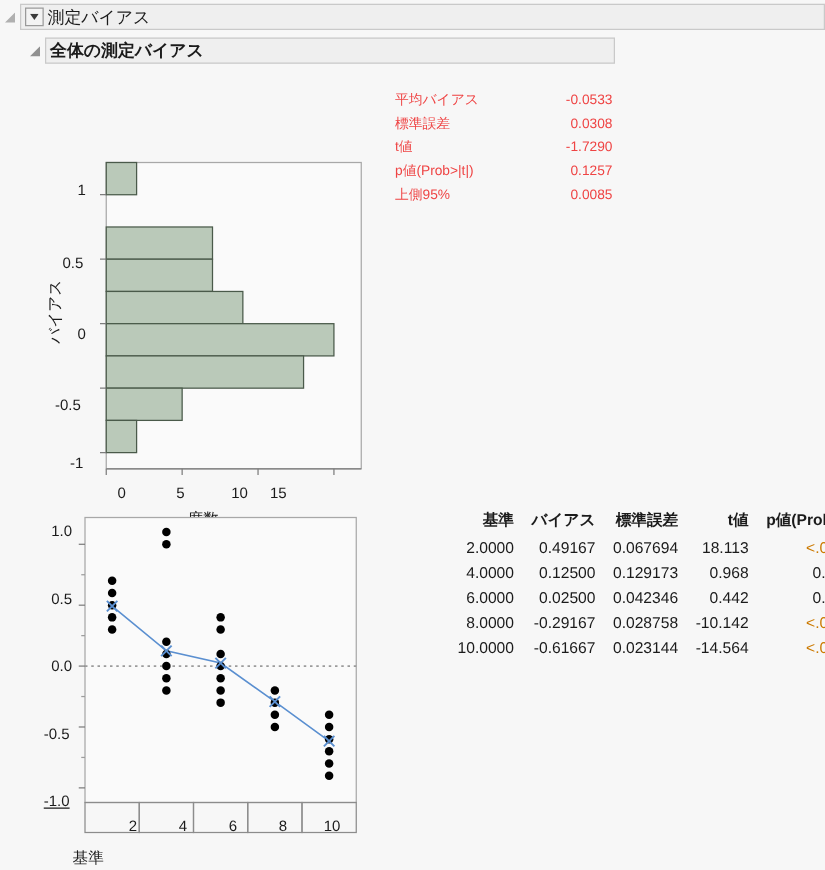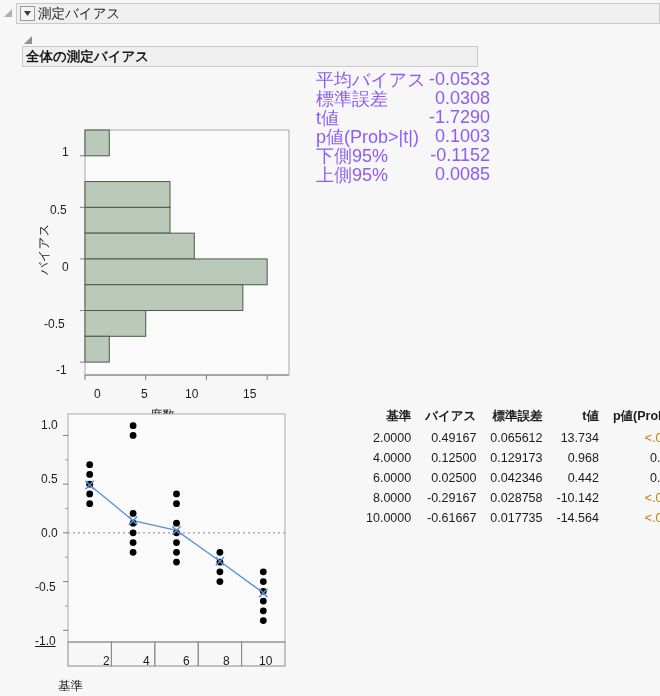--- a/index.html
+++ b/index.html
@@ -5,21 +5,21 @@
   html, body {
     margin: 0; padding: 0;
     width: 660px; height: 696px;
     background: #f7f7f7;
     font-family: "Liberation Sans", sans-serif;
     overflow: hidden;
   }
   .page { position: relative; width: 660px; height: 696px; }
 
   
-  .outline-row { display: flex; align-items: flex-start; }
+  .outline-row { display: flex; align-items: flex-end; }
   .tri {
     width: 14px; height: 18px;
     flex: 0 0 14px;
     position: relative;
     margin-top: 2px;
   }
   .tri svg { position: absolute; left: 2px; top: 4px; }
 
   .title-bar {
     display: flex; align-items: center;
@@ -61,21 +61,21 @@
     font-size: 12.5px;
     color: #1b1b1b;
     white-space: nowrap;
   }
   .ax-title.vert {
     transform: rotate(-90deg);
     transform-origin: left top;
   }
 
   
-  .stat-table { position: absolute; font-size: 18px; color: #8b5cf6; }
+  .stat-table { position: absolute; font-size: 11px; color: #ef4444; }
   .stat-table .row { display: flex; height: 19px; align-items: center; }
   .stat-table .k { width: 112px; white-space: nowrap; }
   .stat-table .v { width: 62px; text-align: right; white-space: nowrap; }
 
   
   .bias-table { position: absolute; font-size: 12.5px; color: #1b1b1b; }
   .bias-table table { border-collapse: collapse; }
   .bias-table th {
     font-weight: bold;
     text-align: right;
@@ -106,21 +106,21 @@
     <div class="title-bar level1">
       <span class="dropbox">
         <svg width="7" height="5" viewBox="0 0 7 5">
             <polygon points="0,0 7,0 3.5,5" fill="#3a3a3a"></polygon>
           </svg>
       </span>
       <span class="title-text top">測定バイアス</span>
     </div>
   </div>
 
-  <div style="position:absolute; left:22px; top:30px;flex-direction:column;" class="outline-row">
+  <div style="position:absolute; left:22px; top:30px;" class="outline-row">
     <span class="tri">
       <svg width="9" height="9" viewBox="0 0 9 9">
           <polygon points="0,8 8,8 8,0" fill="#909090"></polygon>
         </svg>
     </span>
     <div class="title-bar level2">
       <span class="title-text">全体の測定バイアス</span>
     </div>
   </div>
 
@@ -130,21 +130,21 @@
 
     <div class="ax-lbl" style="left:62px; top:85px;">1</div>
     <div class="ax-lbl" style="left:50px; top:143px;">0.5</div>
     <div class="ax-lbl" style="left:62px; top:200px;">0</div>
     <div class="ax-lbl" style="left:44px; top:257px;">-0.5</div>
     <div class="ax-lbl" style="left:56px; top:303px;">-1</div>
 
     <div class="ax-lbl" style="left:94px; top:327px;">0</div>
     <div class="ax-lbl" style="left:141px; top:327px;">5</div>
     <div class="ax-lbl" style="left:185px; top:327px;">10</div>
-    <div class="ax-lbl" style="left:243px; top:327px;">15</div>
+    <div class="ax-lbl" style="left:216px; top:327px;">15</div>
 
     <div class="ax-title" style="left:150px; top:347px;">度数</div>
 
     <svg id="hist-svg" width="300" height="330" style="position:absolute; left:0; top:0;">
         <rect x="85" y="70" width="204" height="245" fill="#fafafa" stroke="#a8a8a8" stroke-width="1"></rect>
         <rect x="85" y="70" width="24.285714285714278" height="25.78947368421052" fill="#bac9b9" stroke="#4a5a4a" stroke-width="1"></rect>
         <rect x="85" y="121.57894736842104" width="85" height="25.78947368421052" fill="#bac9b9" stroke="#4a5a4a" stroke-width="1"></rect>
         <rect x="85" y="147.36842105263156" width="85" height="25.78947368421055" fill="#bac9b9" stroke="#4a5a4a" stroke-width="1"></rect>
         <rect x="85" y="173.1578947368421" width="109.28571428571428" height="25.78947368421055" fill="#bac9b9" stroke="#4a5a4a" stroke-width="1"></rect>
         <rect x="85" y="198.94736842105266" width="182.1428571428571" height="25.78947368421052" fill="#bac9b9" stroke="#4a5a4a" stroke-width="1"></rect>
@@ -172,25 +172,21 @@
     <div class="row">
       <span class="k">標準誤差</span>
       <span class="v">0.0308</span>
     </div>
     <div class="row">
       <span class="k">t値</span>
       <span class="v">-1.7290</span>
     </div>
     <div class="row">
       <span class="k">p値(Prob&gt;|t|)</span>
-      <span class="v">0.1003</span>
-    </div>
-    <div class="row">
-      <span class="k">下側95%</span>
-      <span class="v">-0.1152</span>
+      <span class="v">0.1257</span>
     </div>
     <div class="row">
       <span class="k">上側95%</span>
       <span class="v">0.0085</span>
     </div>
   </div>
 
 
   <div style="position:absolute; left:0px; top:402px; width:310px; height:294px;">
 
@@ -276,22 +272,22 @@
           <th>バイアス</th>
           <th>標準誤差</th>
           <th>t値</th>
           <th>p値(Prob&gt;|t|)</th>
         </tr>
       </thead>
       <tbody id="bias-tbody">
           <tr>
             <td>2.0000</td>
             <td>0.49167</td>
-            <td>0.065612</td>
-            <td>13.734</td>
+            <td>0.067694</td>
+            <td>18.113</td>
             <td class="sig">&lt;.0001*</td>
           </tr>
           <tr>
             <td>4.0000</td>
             <td>0.12500</td>
             <td>0.129173</td>
             <td>0.968</td>
             <td>0.3540</td>
           </tr>
           <tr>
@@ -304,21 +300,21 @@
           <tr>
             <td>8.0000</td>
             <td>-0.29167</td>
             <td>0.028758</td>
             <td>-10.142</td>
             <td class="sig">&lt;.0001*</td>
           </tr>
           <tr>
             <td>10.0000</td>
             <td>-0.61667</td>
-            <td>0.017735</td>
+            <td>0.023144</td>
             <td>-14.564</td>
             <td class="sig">&lt;.0001*</td>
           </tr>
         </tbody>
     </table>
   </div>
 
 </div>
 
 </body></html>

